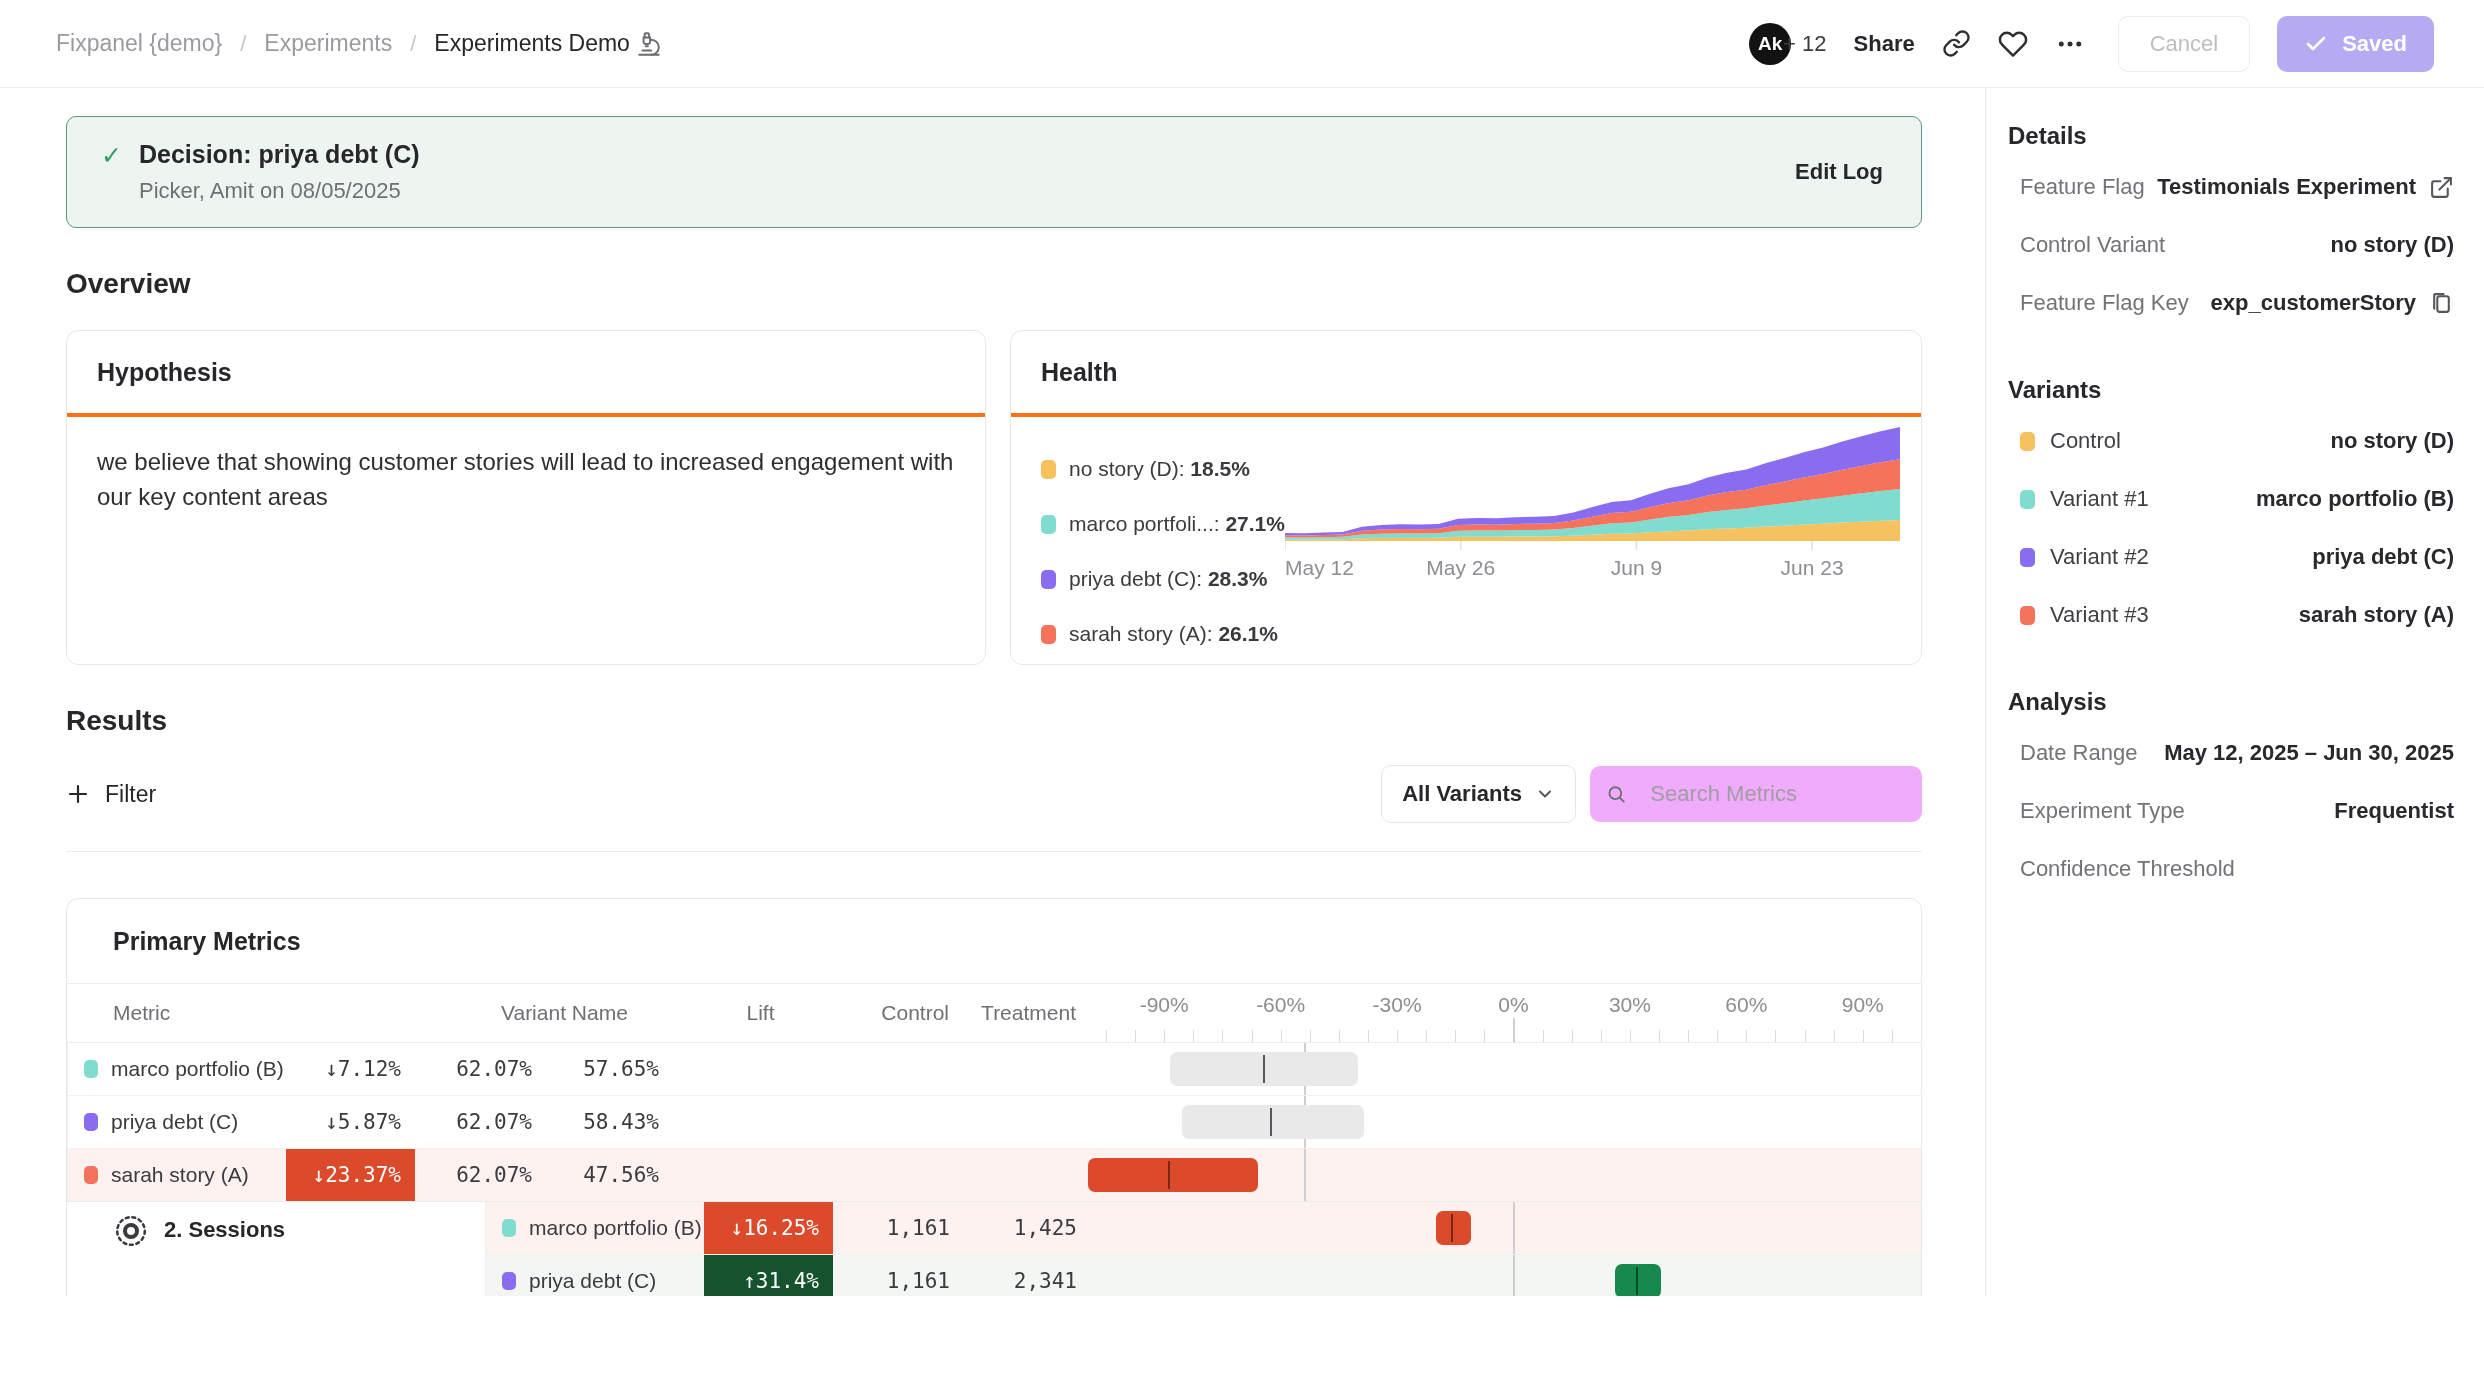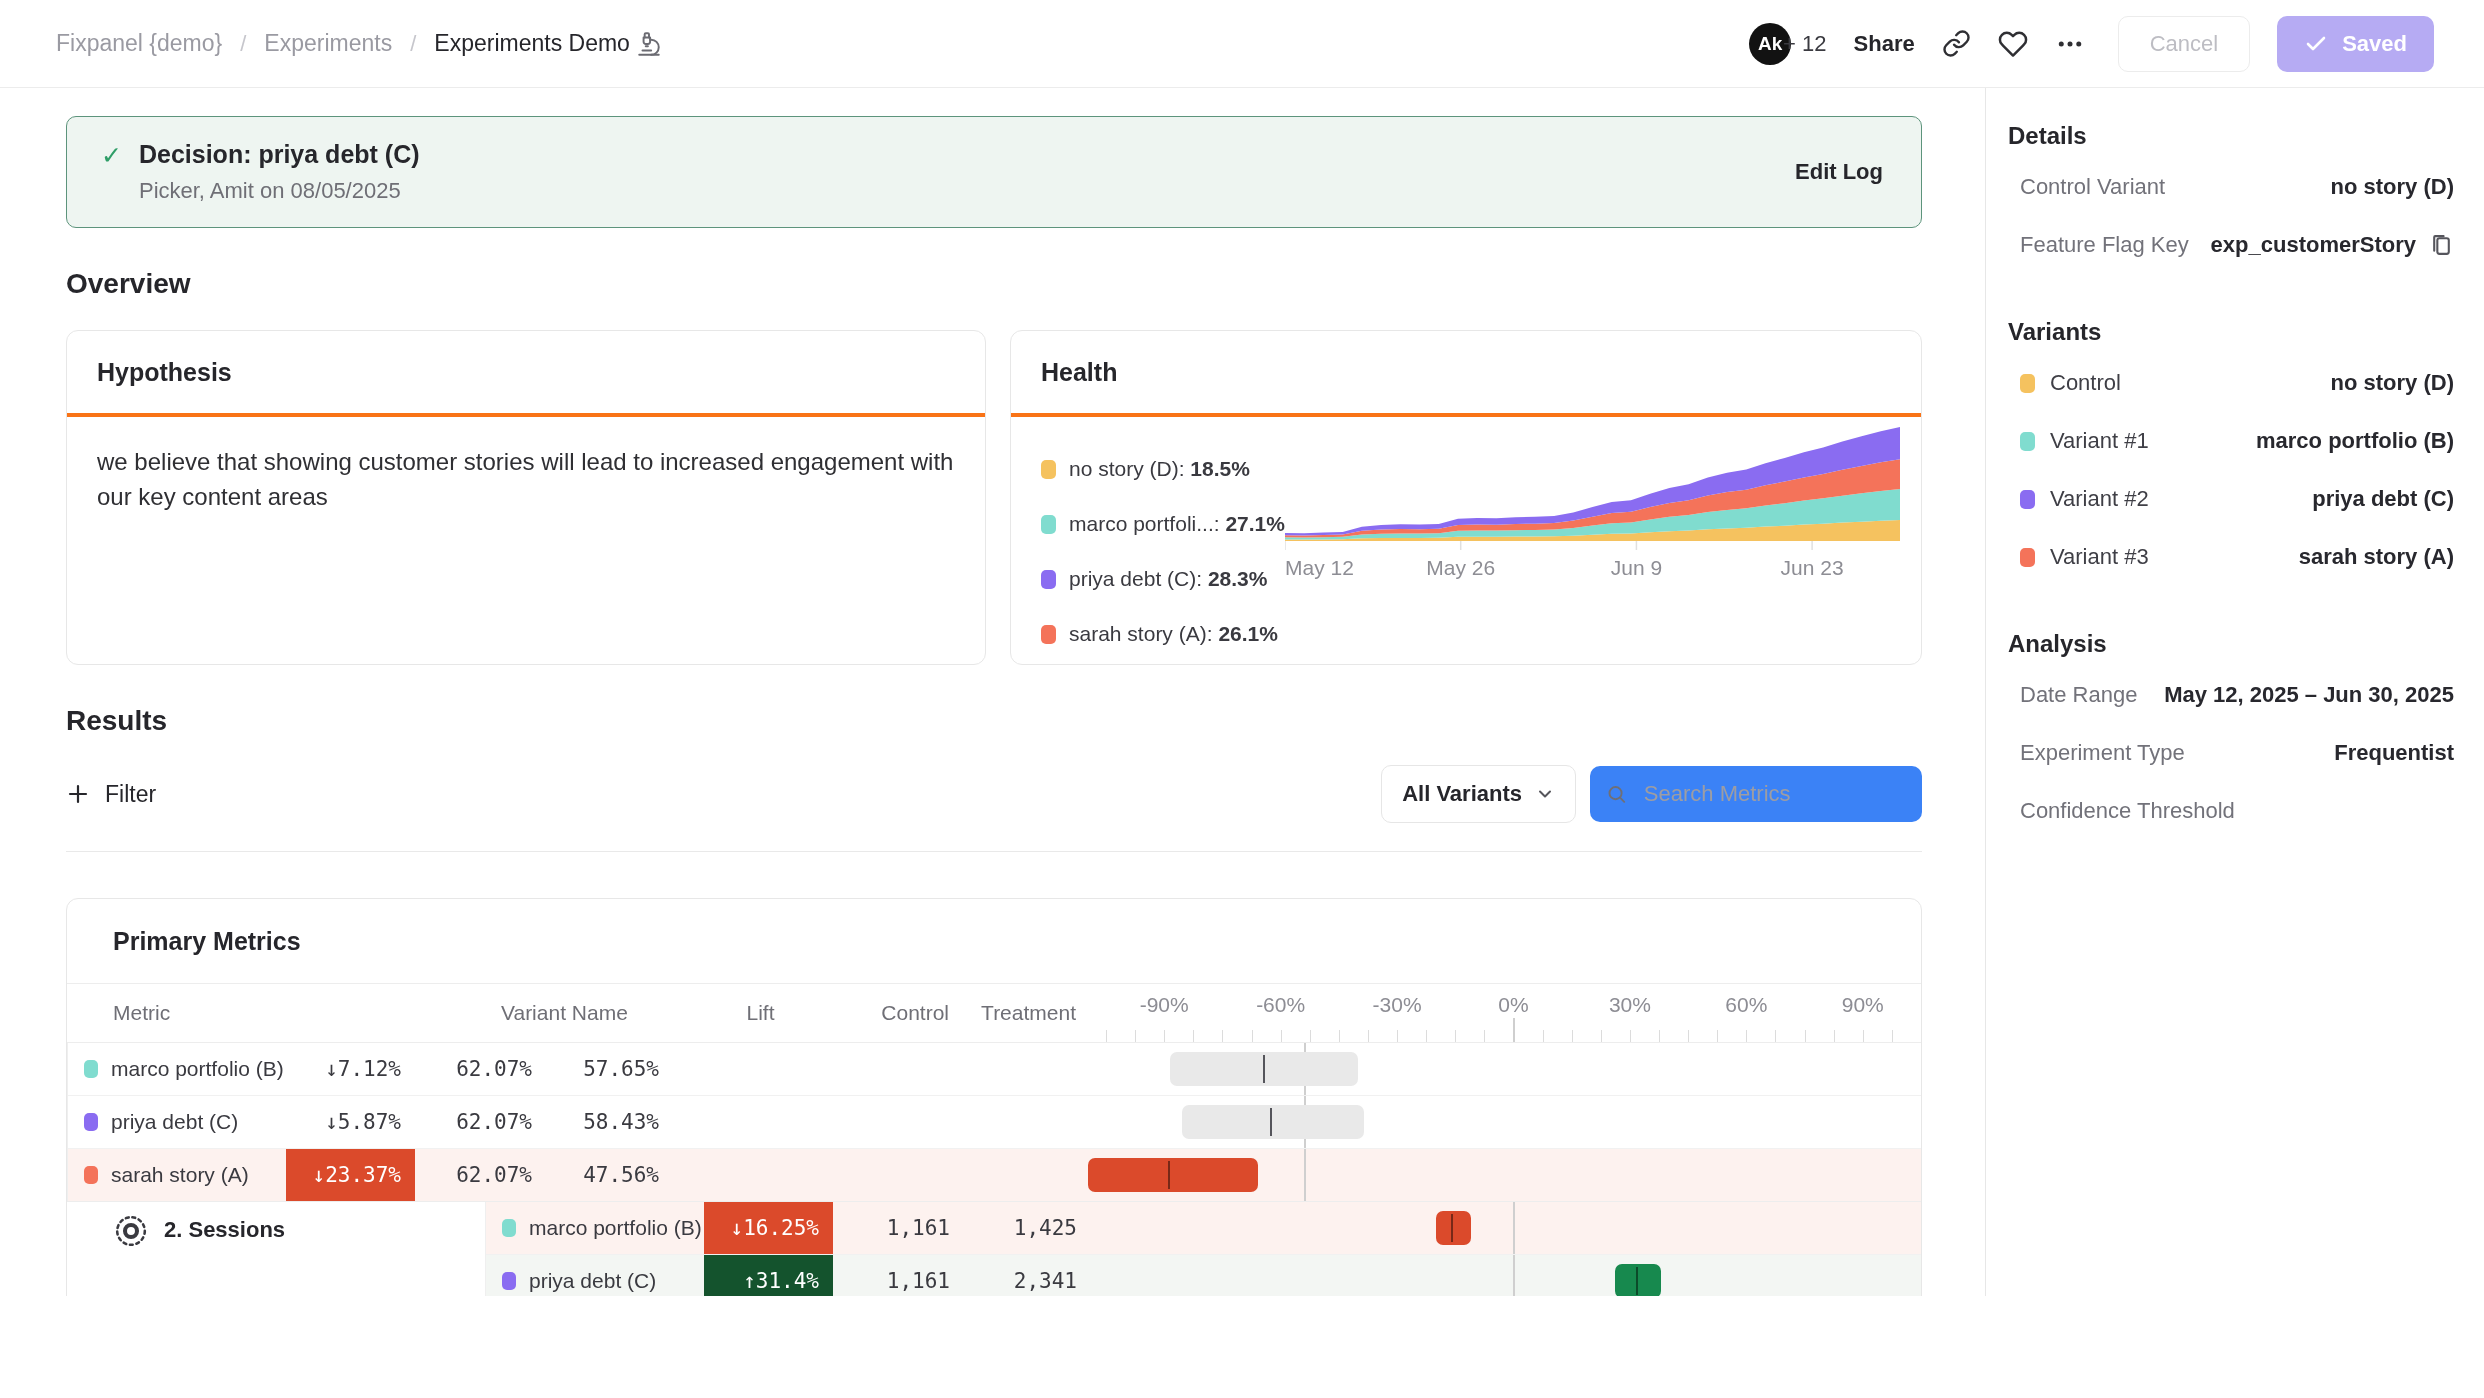--- a/index.html
+++ b/index.html
@@ -54,22 +54,22 @@
   .legend{display:flex;flex-direction:column;gap:31px;padding-top:34px;width:300px;}
   .legend-item{display:flex;align-items:center;gap:13px;font-size:21px;color:#3a3a40;white-space:nowrap;}
   .chip{width:15px;height:19px;border-radius:5px;flex:none;}
 
   
   .results-row{display:flex;justify-content:space-between;align-items:center;margin-top:28px;}
   .filter-btn{display:flex;align-items:center;gap:15px;font-size:23px;font-weight:500;cursor:pointer;color:#26262b;}
   .right-controls{display:flex;gap:14px;align-items:center;}
   .dd{height:56px;border:1px solid #e6e6e6;border-radius:10px;padding:0 20px;display:flex;align-items:center;
     gap:13px;font-size:22px;font-weight:600;background:#fff;cursor:pointer;color:#26262b;}
-  .search{height:56px;width:332px;background:#3b82f6;border-radius:10px;display:flex;align-items:center;
-    padding:0 16px;gap:15px;box-sizing:border-box;justify-content:space-between;}
+  .search{height:56px;width:332px;background:#f0abfc;border-radius:10px;display:flex;align-items:center;
+    padding:0 16px;gap:22px;box-sizing:border-box;justify-content:space-between;}
   .search input{border:0;background:transparent;outline:none;font-size:22px;color:#3a3a40;width:100%;
     font-family:"Liberation Sans",sans-serif;}
   .search input::placeholder{color:#9d9da3;}
   .results-divider{border-top:1px solid #e9e9e9;margin-top:28px;}
 
   
   .pm-card{margin-top:46px;border:1px solid #e7e7e7;border-radius:12px;overflow:hidden;}
   .pm-title{height:84px;display:flex;align-items:center;padding:0 46px;font-size:25px;font-weight:bold;
     border-bottom:1px solid #ededed;color:#26262b;}
   .thead{display:flex;height:58px;font-size:21px;color:#6f6f76;align-items:center;}
@@ -436,20 +436,33 @@
           <span>Add</span>
         </div>
       </div>
     </div>
 
     <div class="sidebar" id="sidebar">
         <div class="sb-section">
           <div class="sb-h">Details</div>
           <div class="sb-rows">
             <div class="sb-row">
+              <span class="sb-label">Feature Flag</span>
+              <div class="sb-val">
+                <span>Testimonials Experiment</span>
+                <span style="cursor: pointer;">
+                  <svg width="25" height="25" viewBox="0 0 24 24" fill="none" stroke="#55555c" stroke-width="2" stroke-linecap="round" stroke-linejoin="round">
+                    <path d="M18 13v6a2 2 0 0 1-2 2H5a2 2 0 0 1-2-2V8a2 2 0 0 1 2-2h6"></path>
+                    <polyline points="15 3 21 3 21 9"></polyline>
+                    <line x1="10" y1="14" x2="21" y2="3"></line>
+                  </svg>
+                </span>
+              </div>
+            </div>
+            <div class="sb-row">
               <span class="sb-label">Control Variant</span>
               <div class="sb-val">
                 <span>no story (D)</span>
               </div>
             </div>
             <div class="sb-row">
               <span class="sb-label">Feature Flag Key</span>
               <div class="sb-val">
                 <span>exp_customerStory</span>
                 <span style="cursor: pointer;">

